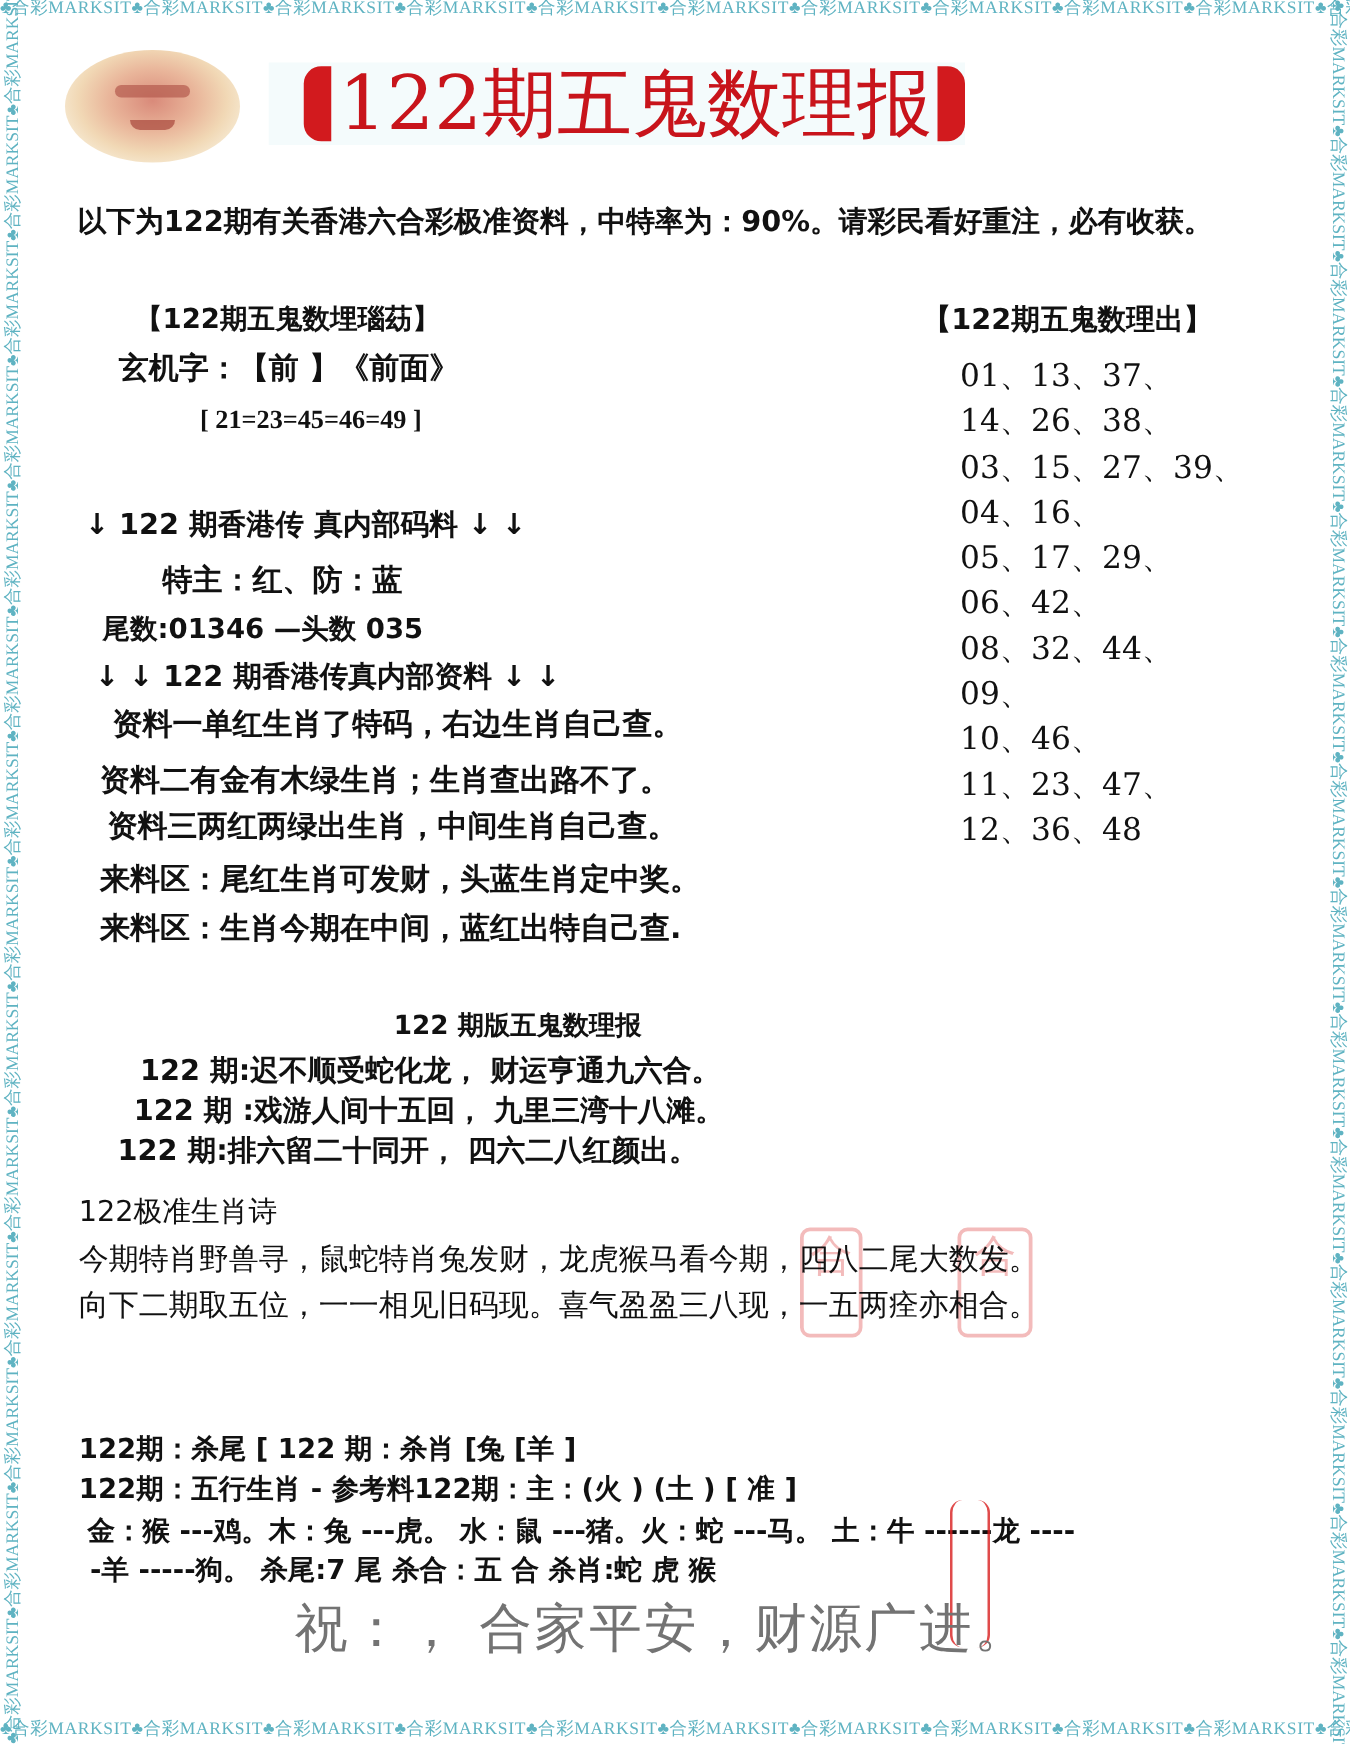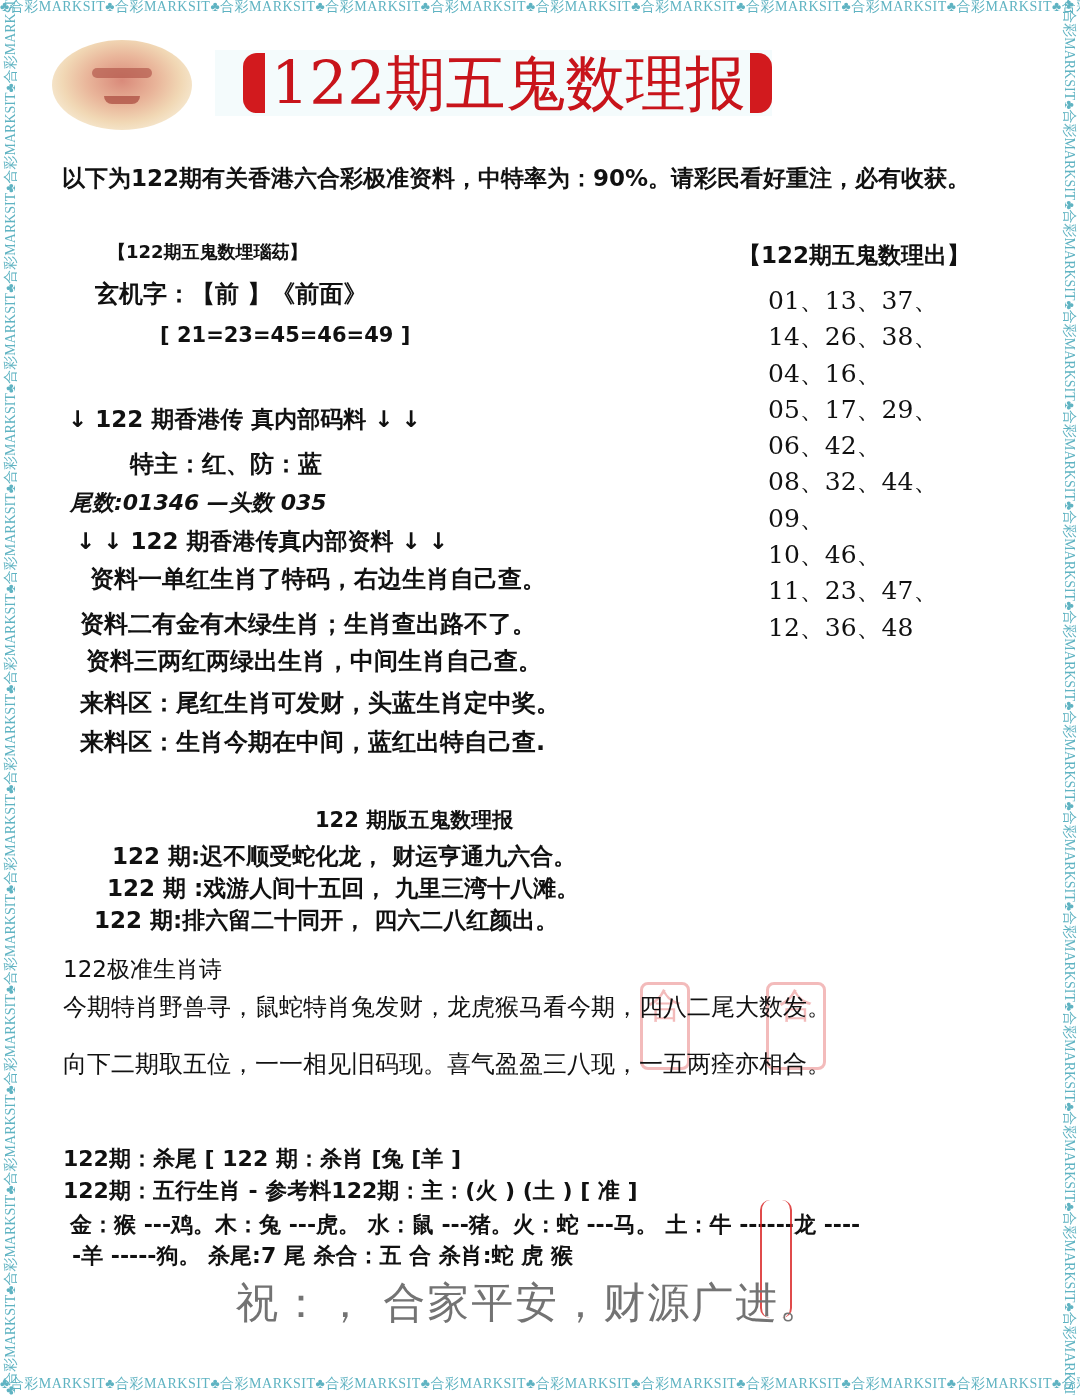--- a/index.html
+++ b/index.html
@@ -45,21 +45,21 @@
     font-size: 60px; line-height: 66px; color: #c8141b;
     font-family: "DejaVu Serif", serif; background: #f4fbfc;
     display: flex; align-items: center; padding-left: 28px;
   }
   .title .lb, .title .rb { display:inline-block; width: 22px; height: 60px; background:#d21a1e; }
   .title .lb { border-radius: 14px 0 0 14px; margin-right: 6px; }
   .title .rb { border-radius: 0 14px 14px 0; margin-left: 4px; }
 
   .intro { left: 62px; top: 160px; font-size: 23px; line-height: 36px; font-weight: bold; white-space: normal; width: 975px; font-family: "DejaVu Sans", sans-serif; }
 
-  .sec-title { font-size: 18px; font-weight: bold; font-family: "DejaVu Sans", sans-serif; }
+  .sec-title { font-size: 22px; font-weight: bold; font-family: "DejaVu Sans", sans-serif; }
   .txt { font-size: 24px; font-weight: bold; font-family: "DejaVu Sans", sans-serif; }
   .num { font-size: 22px; font-weight: bold; font-family: "DejaVu Sans", sans-serif; }
 
   .numbers-list { position: absolute; left: 768px; top: 283px; }
   .numbers-list div { font-size: 25px; line-height: 36.3px; font-family: "DejaVu Serif", serif; white-space: nowrap; }
 
   .poem { font-size: 24px; font-family: "DejaVu Sans", sans-serif; }
   .stamp {
     position: absolute; border: 3px solid rgba(220,60,60,.35); border-radius: 8px;
     color: rgba(220,60,60,.35); font-size: 34px; text-align:center; line-height: 40px;
@@ -92,25 +92,25 @@
   <span>122期五鬼数理报</span>
   <span class="rb"></span>
 </div>
 
 <div class="abs intro">以下为122期有关香港六合彩极准资料，中特率为：90%。请彩民看好重注，必有收获。</div>
 
 <div class="abs sec-title" style="left:108px; top:240px;">【122期五鬼数埋瑙苭】</div>
 <div class="abs txt" style="left:95px; top:278px;">
   <span>玄机字：</span><span>【前 】《前面》</span>
 </div>
-<div class="abs num" style="left:160px; top:323px; font-size:21px;">[ 21=23=45=46=49  ]</div>
+<div class="abs num" style="left:160px; top:323px; font-size:21px;font-family:Liberation Serif, serif;">[ 21=23=45=46=49  ]</div>
 
 <div class="abs txt" style="left:68px; top:404px; font-size:23px;">↓ 122 期香港传 真内部码料 ↓ ↓</div>
 <div class="abs txt" style="left:130px; top:448px;">特主：红、防：蓝</div>
-<div class="abs txt" style="left:70px; top:488px; font-size:22px;font-style:italic;">尾数:01346    —头数 035</div>
+<div class="abs txt" style="left:82px; top:488px; font-size:22px;">尾数:01346    —头数 035</div>
 <div class="abs txt" style="left:76px; top:526px; font-size:23px;">↓ ↓ 122 期香港传真内部资料 ↓ ↓</div>
 
 <div class="abs txt" style="left:90px; top:563px;">
   <span>资料一</span><span>单红生肖了特码，右边生肖自己查。</span>
 </div>
 <div class="abs txt" style="left:80px; top:608px;">
   <span>资料二</span><span>有金有木绿生肖；生肖查出路不了。</span>
 </div>
 <div class="abs txt" style="left:86px; top:645px;">
   <span>资料三</span><span>两红两绿出生肖，中间生肖自己查。</span>
@@ -119,40 +119,41 @@
   <span>来料区：</span><span>尾红生肖可发财，头蓝生肖定中奖。</span>
 </div>
 <div class="abs txt" style="left:80px; top:726px;">
   <span>来料区：</span><span>生肖今期在中间，蓝红出特自己查.</span>
 </div>
 
 <div class="abs sec-title" style="left:738px; top:240px; font-size:23px;">【122期五鬼数理出】</div>
 <div class="numbers-list">
   <div>01、13、37、</div>
   <div>14、26、38、</div>
+  <div>03、15、27、39、</div>
   <div>04、16、</div>
   <div>05、17、29、</div>
   <div>06、42、</div>
   <div>08、32、44、</div>
   <div>09、</div>
   <div>10、46、</div>
   <div>11、23、47、</div>
   <div>12、36、48</div>
 </div>
 
 <div class="abs sec-title" style="left:315px; top:806px; font-size:21px;text-align:right;">122 期版五鬼数理报</div>
 <div class="abs txt" style="left:112px; top:841px; font-size:23px;">122 期:迟不顺受蛇化龙，   财运亨通九六合。</div>
 <div class="abs txt" style="left:107px; top:873px; font-size:23px;">122 期 :戏游人间十五回，   九里三湾十八滩。</div>
 <div class="abs txt" style="left:94px; top:905px; font-size:23px;">122 期:排六留二十同开，   四六二八红颜出。</div>
 
 <div class="stamp" style="left:640px; top:982px; width:44px; height:82px;"><span>合</span></div>
 <div class="stamp" style="left:766px; top:982px; width:54px; height:82px;"><span>合</span></div>
 <div class="abs poem" style="left:63px; top:954px; font-size:23px;">122极准生肖诗</div>
 <div class="abs poem" style="left:63px; top:991px;">今期特肖野兽寻，鼠蛇特肖兔发财，龙虎猴马看今期，四八二尾大数发。</div>
-<div class="abs poem" style="left:63px; top:1028px;margin-top:20px;">向下二期取五位，一一相见旧码现。喜气盈盈三八现，一五两痊亦相合。</div>
+<div class="abs poem" style="left:63px; top:1028px;">向下二期取五位，一一相见旧码现。喜气盈盈三八现，一五两痊亦相合。</div>
 
 <div class="abs txt" style="left:63px; top:1144px; font-size:22px;">122期：杀尾 [  122 期：杀肖 [兔 [羊  ]</div>
 <div class="abs txt" style="left:63px; top:1176px; font-size:22px;">122期：五行生肖 - 参考料122期：主：(火 ) (土 ) [ 准 ]</div>
 <div class="abs txt" style="left:70px; top:1210px; font-size:22px;">金：猴 ---鸡。木：兔 ---虎。  水：鼠 ---猪。火：蛇 ---马。   土：牛 ------龙 ----</div>
 <div class="abs txt" style="left:72px; top:1241px; font-size:22px;">-羊 -----狗。 杀尾:7  尾  杀合：五 合  杀肖:蛇 虎 猴</div>
 
 <div class="abs red-mark" style="left:760px; top:1200px; width:28px; height:118px; border-left:2px solid rgba(216,30,30,.8); border-right:2px solid rgba(216,30,30,.8); border-radius:10px;"></div>
 
 <div class="abs blessing">祝：，  合家平安，财源广进。</div>
 

